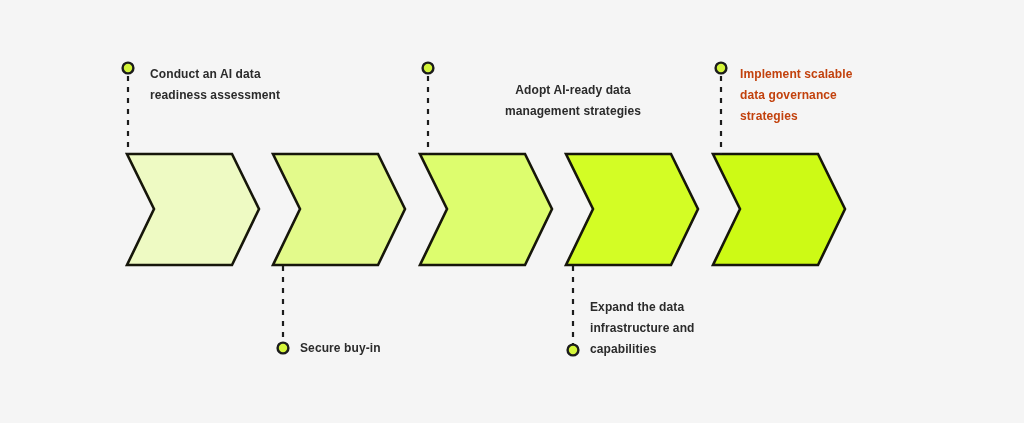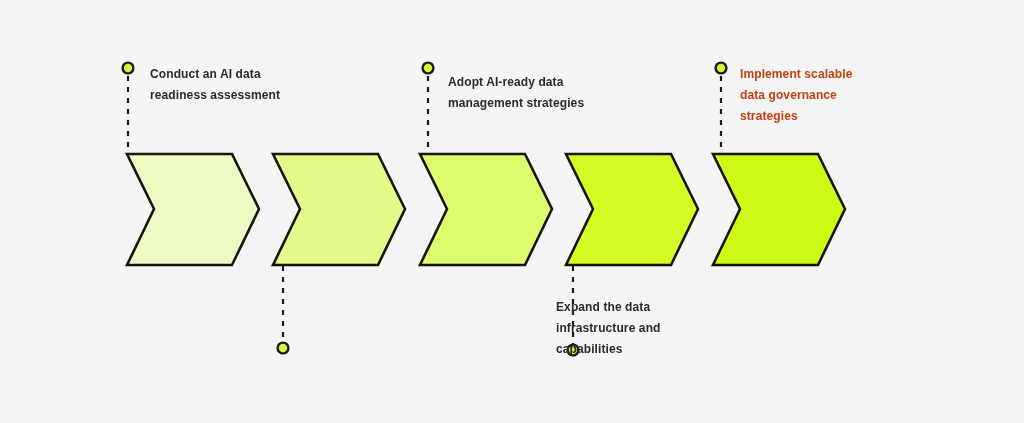--- a/index.html
+++ b/index.html
@@ -67,25 +67,26 @@
     <circle cx="128" cy="68" r="5.4" fill="#d4f53a" stroke="#1c1c1c" stroke-width="2.4"></circle>
     <circle cx="283" cy="348" r="5.4" fill="#d4f53a" stroke="#1c1c1c" stroke-width="2.4"></circle>
     <circle cx="428" cy="68" r="5.4" fill="#d4f53a" stroke="#1c1c1c" stroke-width="2.4"></circle>
     <circle cx="573" cy="350" r="5.4" fill="#d4f53a" stroke="#1c1c1c" stroke-width="2.4"></circle>
     <circle cx="721" cy="68" r="5.4" fill="#d4f53a" stroke="#1c1c1c" stroke-width="2.4"></circle>
   </svg>
 
   <div class="callout top" style="left: 150px; top: 64px; width: 250px; color: rgb(43, 43, 43);">Conduct an AI data
 readiness assessment</div>
 
+  <div class="callout bottom" style="left: 300px; top: 338px; width: 230px; color: rgb(43, 43, 43);">Secure buy-in</div>
 
-  <div class="callout top" style="left: 448px; top: 72px; width: 250px; color: rgb(43, 43, 43);">Adopt AI-ready data
+  <div class="callout top" style="left: 448px; top: 80px; width: 250px; color: rgb(43, 43, 43); text-align: center;">Adopt AI-ready data
 management strategies</div>
 
-  <div class="callout bottom" style="left: 556px; top: 297px; width: 220px; color: rgb(43, 43, 43);">Expand the data
+  <div class="callout bottom" style="left: 590px; top: 297px; width: 220px; color: rgb(43, 43, 43);">Expand the data
 infrastructure and
 capabilities</div>
 
   <div class="callout top" style="left: 740px; top: 64px; width: 230px; color: #c2410c;">Implement scalable
 data governance
 strategies</div>
 
 </div>
 
 </body></html>

